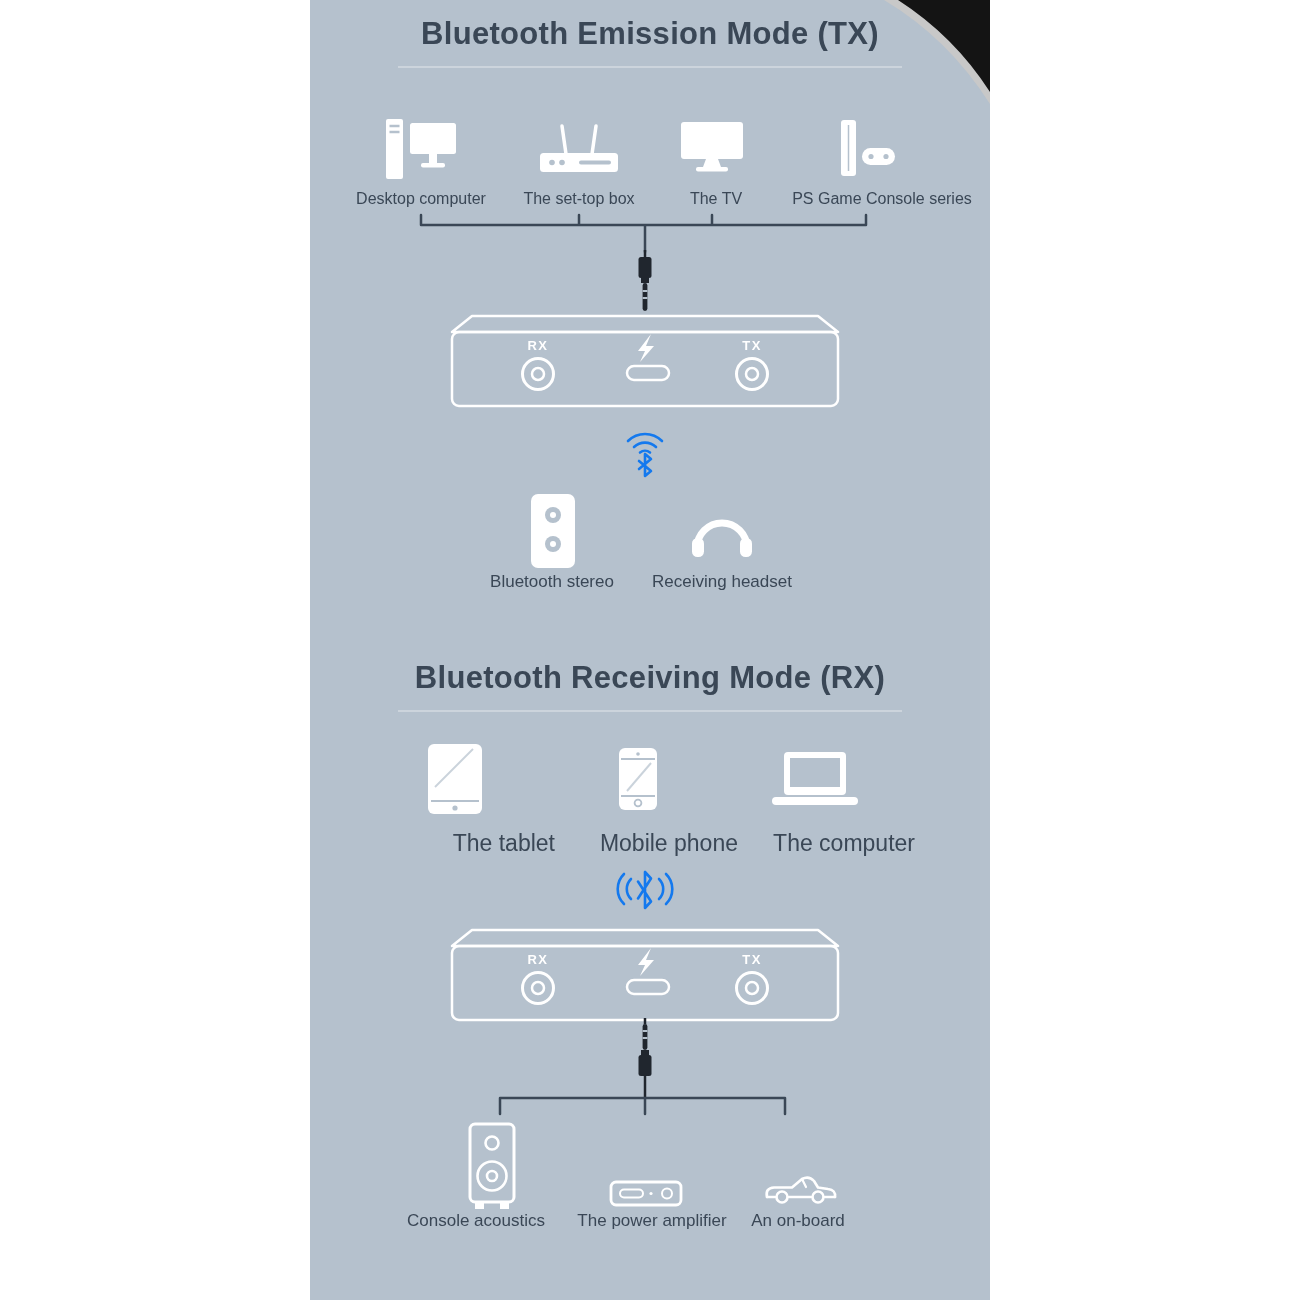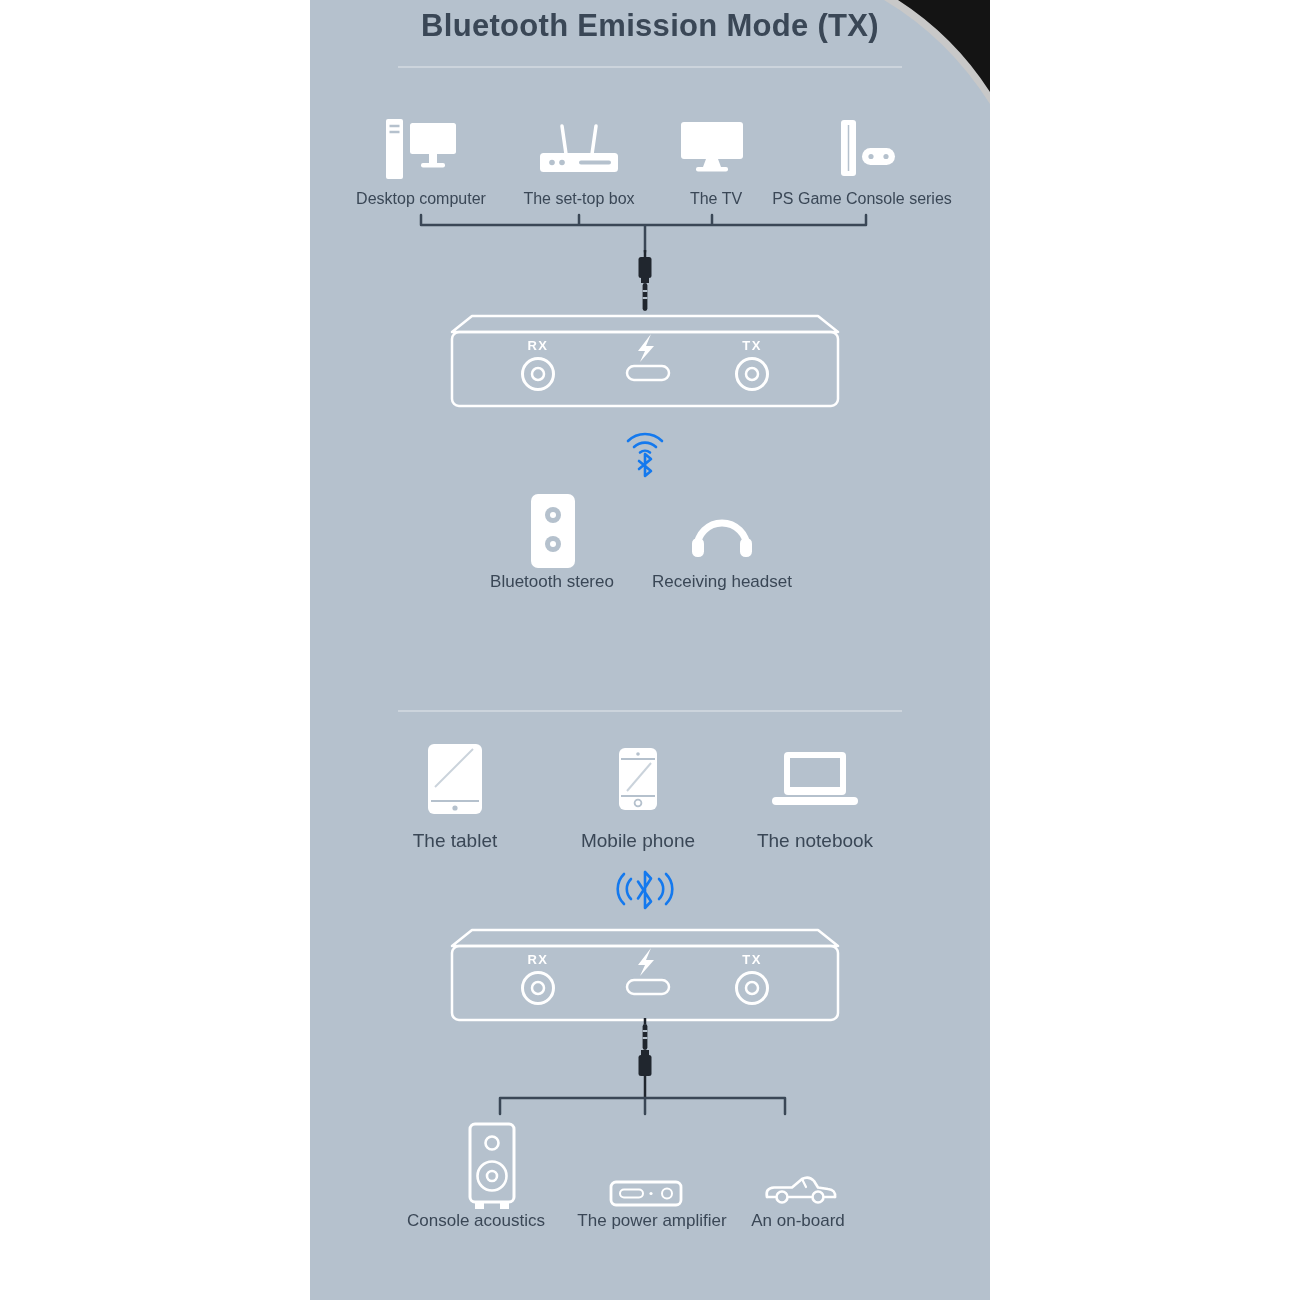--- a/index.html
+++ b/index.html
@@ -20,33 +20,33 @@
     text-align:center; font-weight:800; font-size:31px;
     color:var(--text-color,#3a4756); letter-spacing:.3px;
   }
   .rule { position:absolute; height:2px; background:var(--rule-color,#ccd4dc); }
   .lbl {
     position:absolute; text-align:center; font-weight:400;
     color:var(--text-color,#3a4756); line-height:1.15;
   }
   .lbl.s { font-size:16px; }
   .lbl.m { font-size:17px; }
-  .lbl.l { font-size:19px; }
+  .lbl.l { font-size:23px;text-align:right; }
   .icon  { color:var(--icon-color,#ffffff); }
   .blue  { color:var(--accent-blue,#1479ee); }
   .dark  { color:var(--line-color,#3a4756); }
   .plug  { color:var(--plug-color,#20262e); }
   svg { display:block; overflow:visible; }
 </style>
 </head>
 <body>
 
 <div class="panel">
 
-  <h1 class="title" style="top:8px">Bluetooth Emission Mode (TX)</h1>
+  <h1 class="title" style="top:16px">Bluetooth Emission Mode (TX)</h1>
   <div class="rule" style="left:88px; top:66px; width:504px"></div>
 
   <div class="abs icon" style="left:74px; top:118px">
     <svg width="74" height="64" viewBox="0 0 74 64">
       <rect x="2" y="1" width="17" height="60" rx="2" fill="currentColor"></rect>
       <line x1="5.5" y1="8" x2="15.5" y2="8" style="stroke:var(--panel-bg,#b5c1cd)" stroke-width="2.5"></line>
       <line x1="5.5" y1="14" x2="15.5" y2="14" style="stroke:var(--panel-bg,#b5c1cd)" stroke-width="2.5"></line>
       <rect x="26" y="5" width="46" height="31" rx="2.5" fill="currentColor"></rect>
       <rect x="45" y="36" width="8" height="9" fill="currentColor"></rect>
       <rect x="37" y="45" width="24" height="4.5" rx="2" fill="currentColor"></rect>
@@ -75,21 +75,21 @@
       <line x1="13.5" y1="7" x2="13.5" y2="53" style="stroke:var(--panel-bg,#b5c1cd)" stroke-width="1.5"></line>
       <rect x="27" y="30" width="33" height="17" rx="8.5" fill="currentColor"></rect>
       <circle cx="36" cy="38.5" r="2.6" style="fill:var(--panel-bg,#b5c1cd)"></circle>
       <circle cx="51" cy="38.5" r="2.6" style="fill:var(--panel-bg,#b5c1cd)"></circle>
     </svg>
   </div>
 
   <div class="lbl s" style="left:26px; top:190px; width:170px">Desktop computer</div>
   <div class="lbl s" style="left:184px; top:190px; width:170px">The set-top box</div>
   <div class="lbl s" style="left:321px; top:190px; width:170px">The TV</div>
-  <div class="lbl s" style="left:437px; top:190px; width:230px">PS Game Console series</div>
+  <div class="lbl s" style="left:457px; top:190px; width:230px">PS Game Console series</div>
 
   <div class="abs dark" style="left:100px; top:212px">
     <svg width="470" height="42" viewBox="0 0 470 42">
       <path d="M11,13 V3 M169,13 V3 M302,13 V3 M456,13 V3 M11,13 H456 M235,13 V40" stroke="currentColor" stroke-width="2.5" fill="none" stroke-linecap="round"></path>
     </svg>
   </div>
 
   <div class="abs plug" style="left:325px; top:250px">
     <svg width="20" height="62" viewBox="0 0 20 62">
       <line x1="10" y1="0" x2="10" y2="7" stroke="currentColor" stroke-width="2.5"></line>
@@ -143,20 +143,21 @@
   <div class="abs icon" style="left:380px; top:506px">
     <svg width="64" height="54" viewBox="0 0 64 54">
       <path d="M7,42 A25,25 0 0 1 57,42" fill="none" stroke="currentColor" stroke-width="7" stroke-linecap="round"></path>
       <rect x="2" y="32" width="12" height="19" rx="5.5" fill="currentColor"></rect>
       <rect x="50" y="32" width="12" height="19" rx="5.5" fill="currentColor"></rect>
     </svg>
   </div>
   <div class="lbl m" style="left:152px; top:572px; width:180px">Bluetooth stereo</div>
   <div class="lbl m" style="left:322px; top:572px; width:180px">Receiving headset</div>
 
+  <h1 class="title" style="top:660px">Bluetooth Receiving Mode (RX)</h1>
   <div class="rule" style="left:88px; top:710px; width:504px"></div>
 
   <div class="abs icon" style="left:116px; top:742px">
     <svg width="58" height="74" viewBox="0 0 58 74">
       <rect x="2" y="2" width="54" height="70" rx="6" fill="currentColor"></rect>
       <line x1="47" y1="7" x2="9" y2="45" style="stroke:var(--panel-bg,#b5c1cd)" stroke-width="2" opacity="0.7"></line>
       <line x1="5" y1="59" x2="53" y2="59" style="stroke:var(--panel-bg,#b5c1cd)" stroke-width="2"></line>
       <circle cx="29" cy="66" r="2.6" style="fill:var(--panel-bg,#b5c1cd)"></circle>
     </svg>
   </div>
@@ -173,21 +174,21 @@
   <div class="abs icon" style="left:460px; top:750px">
     <svg width="90" height="58" viewBox="0 0 90 58">
       <rect x="14" y="2" width="62" height="43" rx="4" fill="currentColor"></rect>
       <rect x="20" y="8" width="50" height="29" style="fill:var(--panel-bg,#b5c1cd)"></rect>
       <rect x="2" y="47" width="86" height="8" rx="4" fill="currentColor"></rect>
     </svg>
   </div>
 
   <div class="lbl l" style="left:45px; top:830px; width:200px">The tablet</div>
   <div class="lbl l" style="left:228px; top:830px; width:200px">Mobile phone</div>
-  <div class="lbl l" style="left:405px; top:830px; width:200px">The notebook</div>
+  <div class="lbl l" style="left:405px; top:830px; width:200px">The computer</div>
 
   <div class="abs blue" style="left:307px; top:866px">
     <svg width="56" height="48" viewBox="0 0 56 48">
       <path d="M21,32.5 L34,12.5 L28,6 L28,42 L34,35.5 L21,15.5" fill="none" stroke="currentColor" stroke-width="2.6" stroke-linecap="round" stroke-linejoin="round"></path>
       <path d="M14,13 A14,14 0 0 0 14,33" fill="none" stroke="currentColor" stroke-width="2.6" stroke-linecap="round"></path>
       <path d="M7,8 A21,21 0 0 0 7,38" fill="none" stroke="currentColor" stroke-width="2.6" stroke-linecap="round"></path>
       <path d="M42,13 A14,14 0 0 1 42,33" fill="none" stroke="currentColor" stroke-width="2.6" stroke-linecap="round"></path>
       <path d="M49,8 A21,21 0 0 1 49,38" fill="none" stroke="currentColor" stroke-width="2.6" stroke-linecap="round"></path>
     </svg>
   </div>

